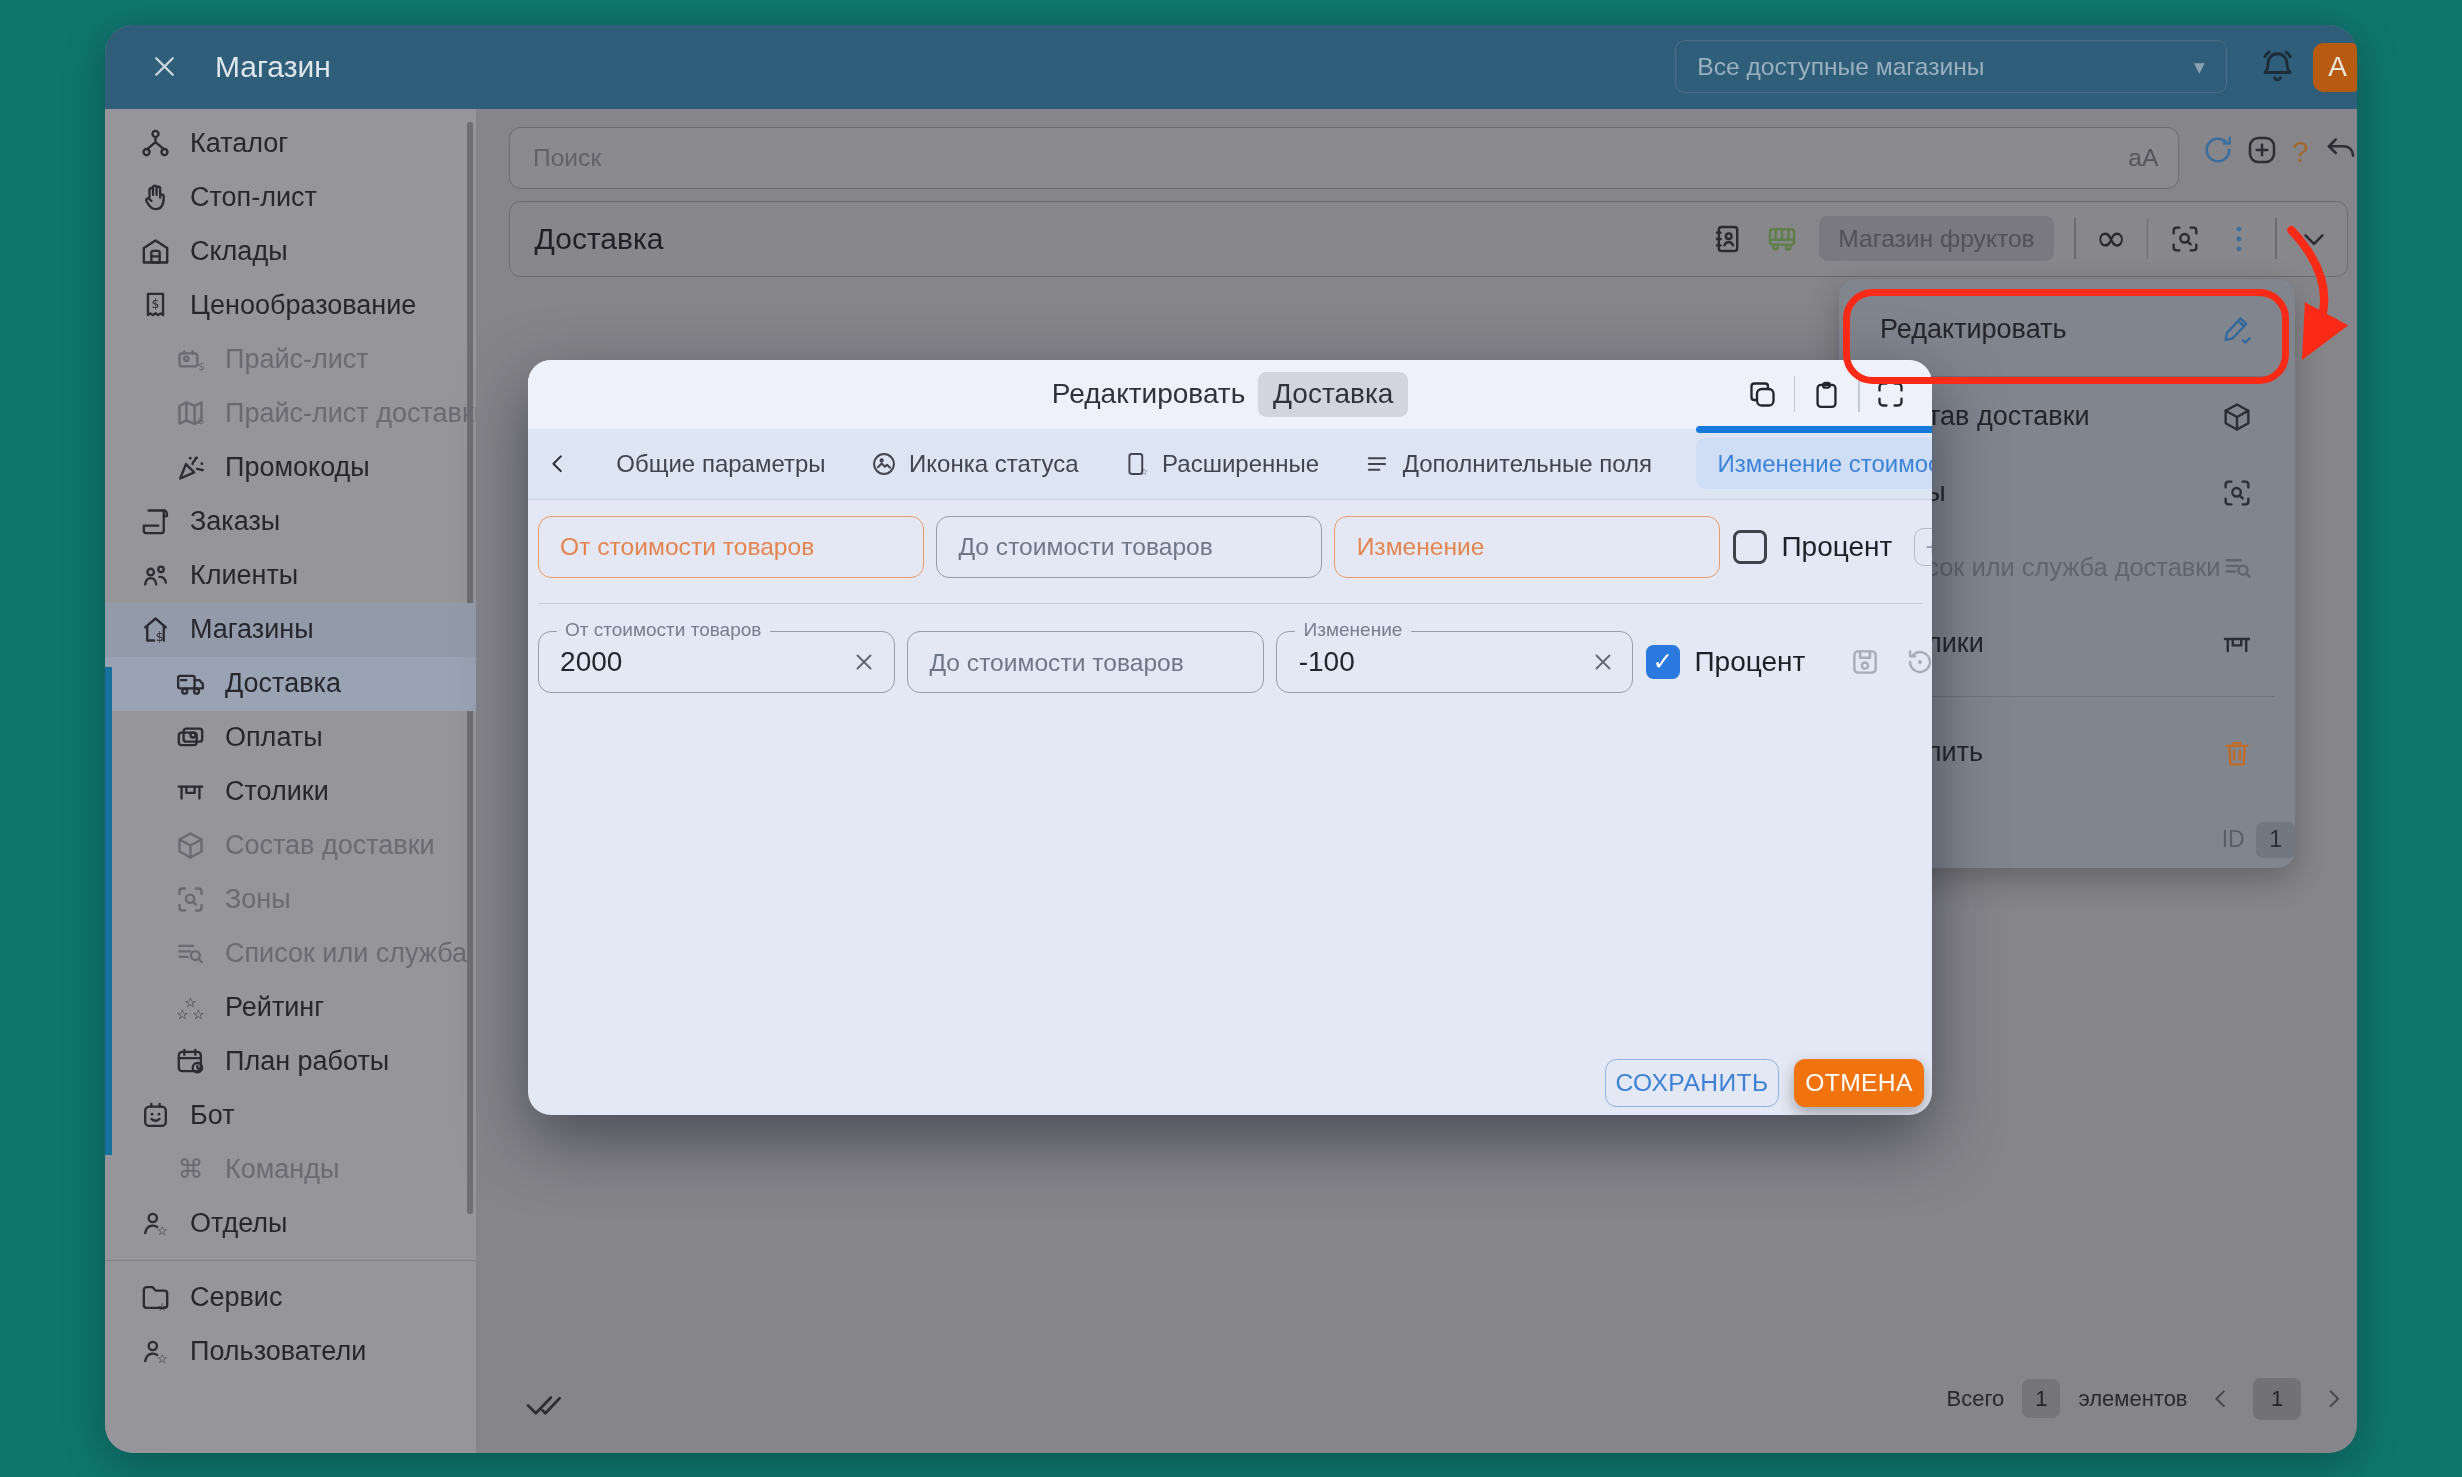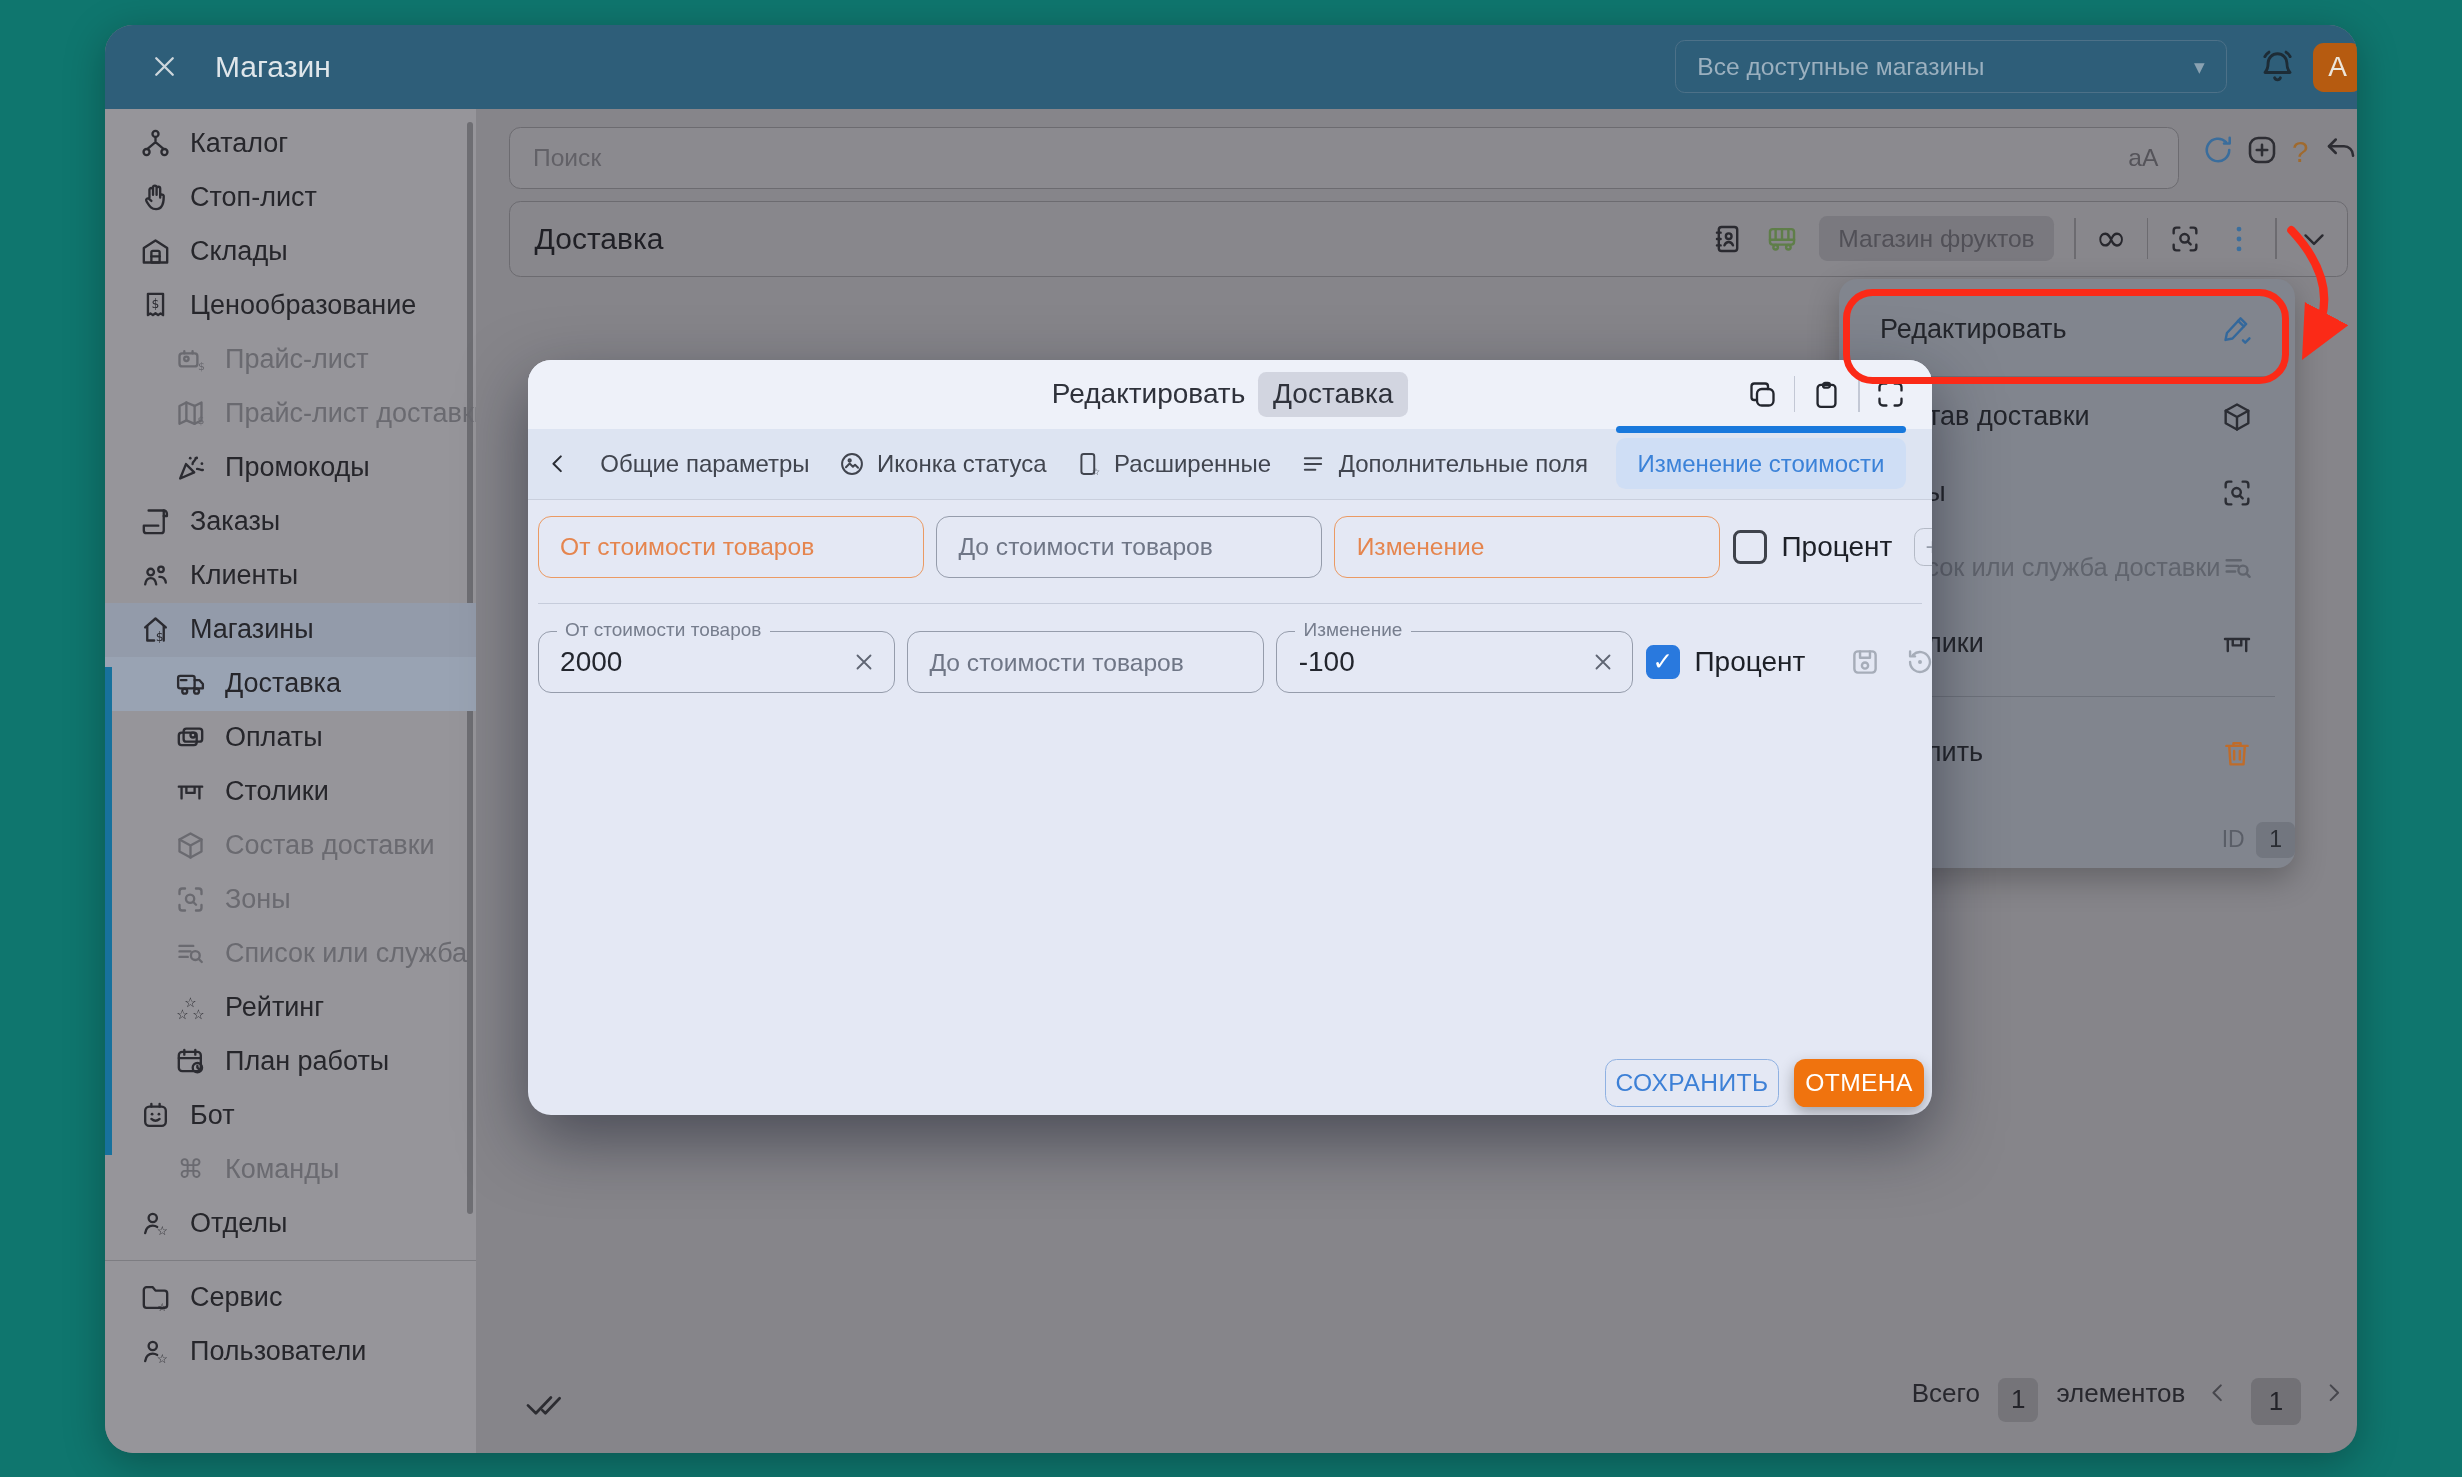--- a/index.html
+++ b/index.html
@@ -58,21 +58,21 @@
   .ph-right{margin-left:auto;display:flex;align-items:center;gap:19.7px;padding-right:16.4px;}
   .ph-ic{width:34px;height:34px;color:#2a2a30;}
   .ph-ic.green{color:#5f7e49;}
   .ph-ic.blue{color:#3b6f9e;}
   .ph-chip{background:#7a797f;border-radius:8.2px;padding:8.2px 19.7px;font-size:24.6px;color:#515057;white-space:nowrap;}
   .ph-sep{width:1.6px;height:41px;background:#6c6b70;}
   .ph-inf{font-size:38px;color:#27272d;line-height:33px;font-family:"DejaVu Sans",sans-serif;}
 
   .bottomBar{position:absolute;left:0;top:1269px;width:1881px;height:51px;}
   .dblcheck{position:absolute;left:48px;top:6.6px;width:38px;height:38px;color:#2c2c31;}
-  .pager{position:absolute;right:8.2px;top:0;display:flex;align-items:flex-start;gap:18px;font-size:26px;color:#28282e;}
+  .pager{position:absolute;right:8.2px;top:0;display:flex;align-items:center;gap:18px;font-size:22px;color:#28282e;}
   .pchip{background:#757479;border-radius:7.4px;padding:6.6px 13px;color:#232329;}
   .pchip.page{padding:8.2px 18px;background:#727176;}
   .pchev{width:29.5px;height:29.5px;color:#47474d;}
 
   
   .dropdown{position:absolute;left:1734px;top:254px;width:456px;height:589px;background:#81858e;border-radius:18px;
             z-index:5;box-shadow:0 11.5px 31px rgba(0,0,0,.25);}
   .ditem{position:absolute;left:0;width:456px;display:flex;align-items:center;padding:0 41px;box-sizing:border-box;
          font-size:27px;color:#23252b;}
   .ditem .dlbl{white-space:nowrap;}
@@ -89,21 +89,21 @@
          background:#e4e8f4;box-shadow:0 24.6px 66px rgba(15,20,35,.5);}
   .m-header{position:relative;height:69px;background:#eef1f9;display:flex;align-items:center;justify-content:center;gap:13px;}
   .m-title{font-size:28px;color:#2f323b;}
   .m-chip{background:#d2d5e0;border-radius:8.2px;padding:6.6px 14.8px;font-size:28px;color:#2f323b;}
   .m-hicons{position:absolute;right:24.6px;top:0;height:69px;display:flex;align-items:center;gap:14.8px;}
   .m-hic{width:33px;height:33px;color:#23262e;}
   .m-hsep{width:1.6px;height:36px;background:#c3c8d5;}
   .m-tabs{height:71px;background:#dde4f2;border-bottom:1.6px solid #c9cfdd;display:flex;align-items:center;
           padding:0 14.8px;gap:28px;box-sizing:border-box;}
   .m-tchev{width:29.5px;height:29.5px;color:#2b2e36;flex:none;}
-  .tab{display:flex;align-items:flex-start;gap:11.5px;font-size:24px;color:#41454f;white-space:nowrap;}
+  .tab{display:flex;align-items:flex-start;gap:11.5px;font-size:24px;color:#41454f;white-space:nowrap;margin-left:16px;}
   .tab .ticn{width:28px;height:28px;color:#41454f;}
   .tab.active{position:relative;background:#cfdef5;border-radius:9.8px;padding:11.5px 21.3px;color:#3b82d8;}
   .tab.active::before{content:"";position:absolute;left:0;right:0;top:-12.3px;height:7.4px;border-radius:4.1px;background:#1878dc;}
   .m-body{position:relative;height:616px;}
   .inp{box-sizing:border-box;height:62px;border-radius:13px;background:transparent;border:1.6px solid #959cab;
        font-size:24.6px;color:#23262e;padding:0 21.3px;font-family:inherit;outline:none;}
   .inp::placeholder{color:#6f7686;opacity:1;}
   .inp.orange{border-color:#eb9a63;}
   .inp.orange::placeholder{color:#e5854e;}
   .row1{position:absolute;left:9.8px;top:16.4px;display:flex;align-items:center;}

